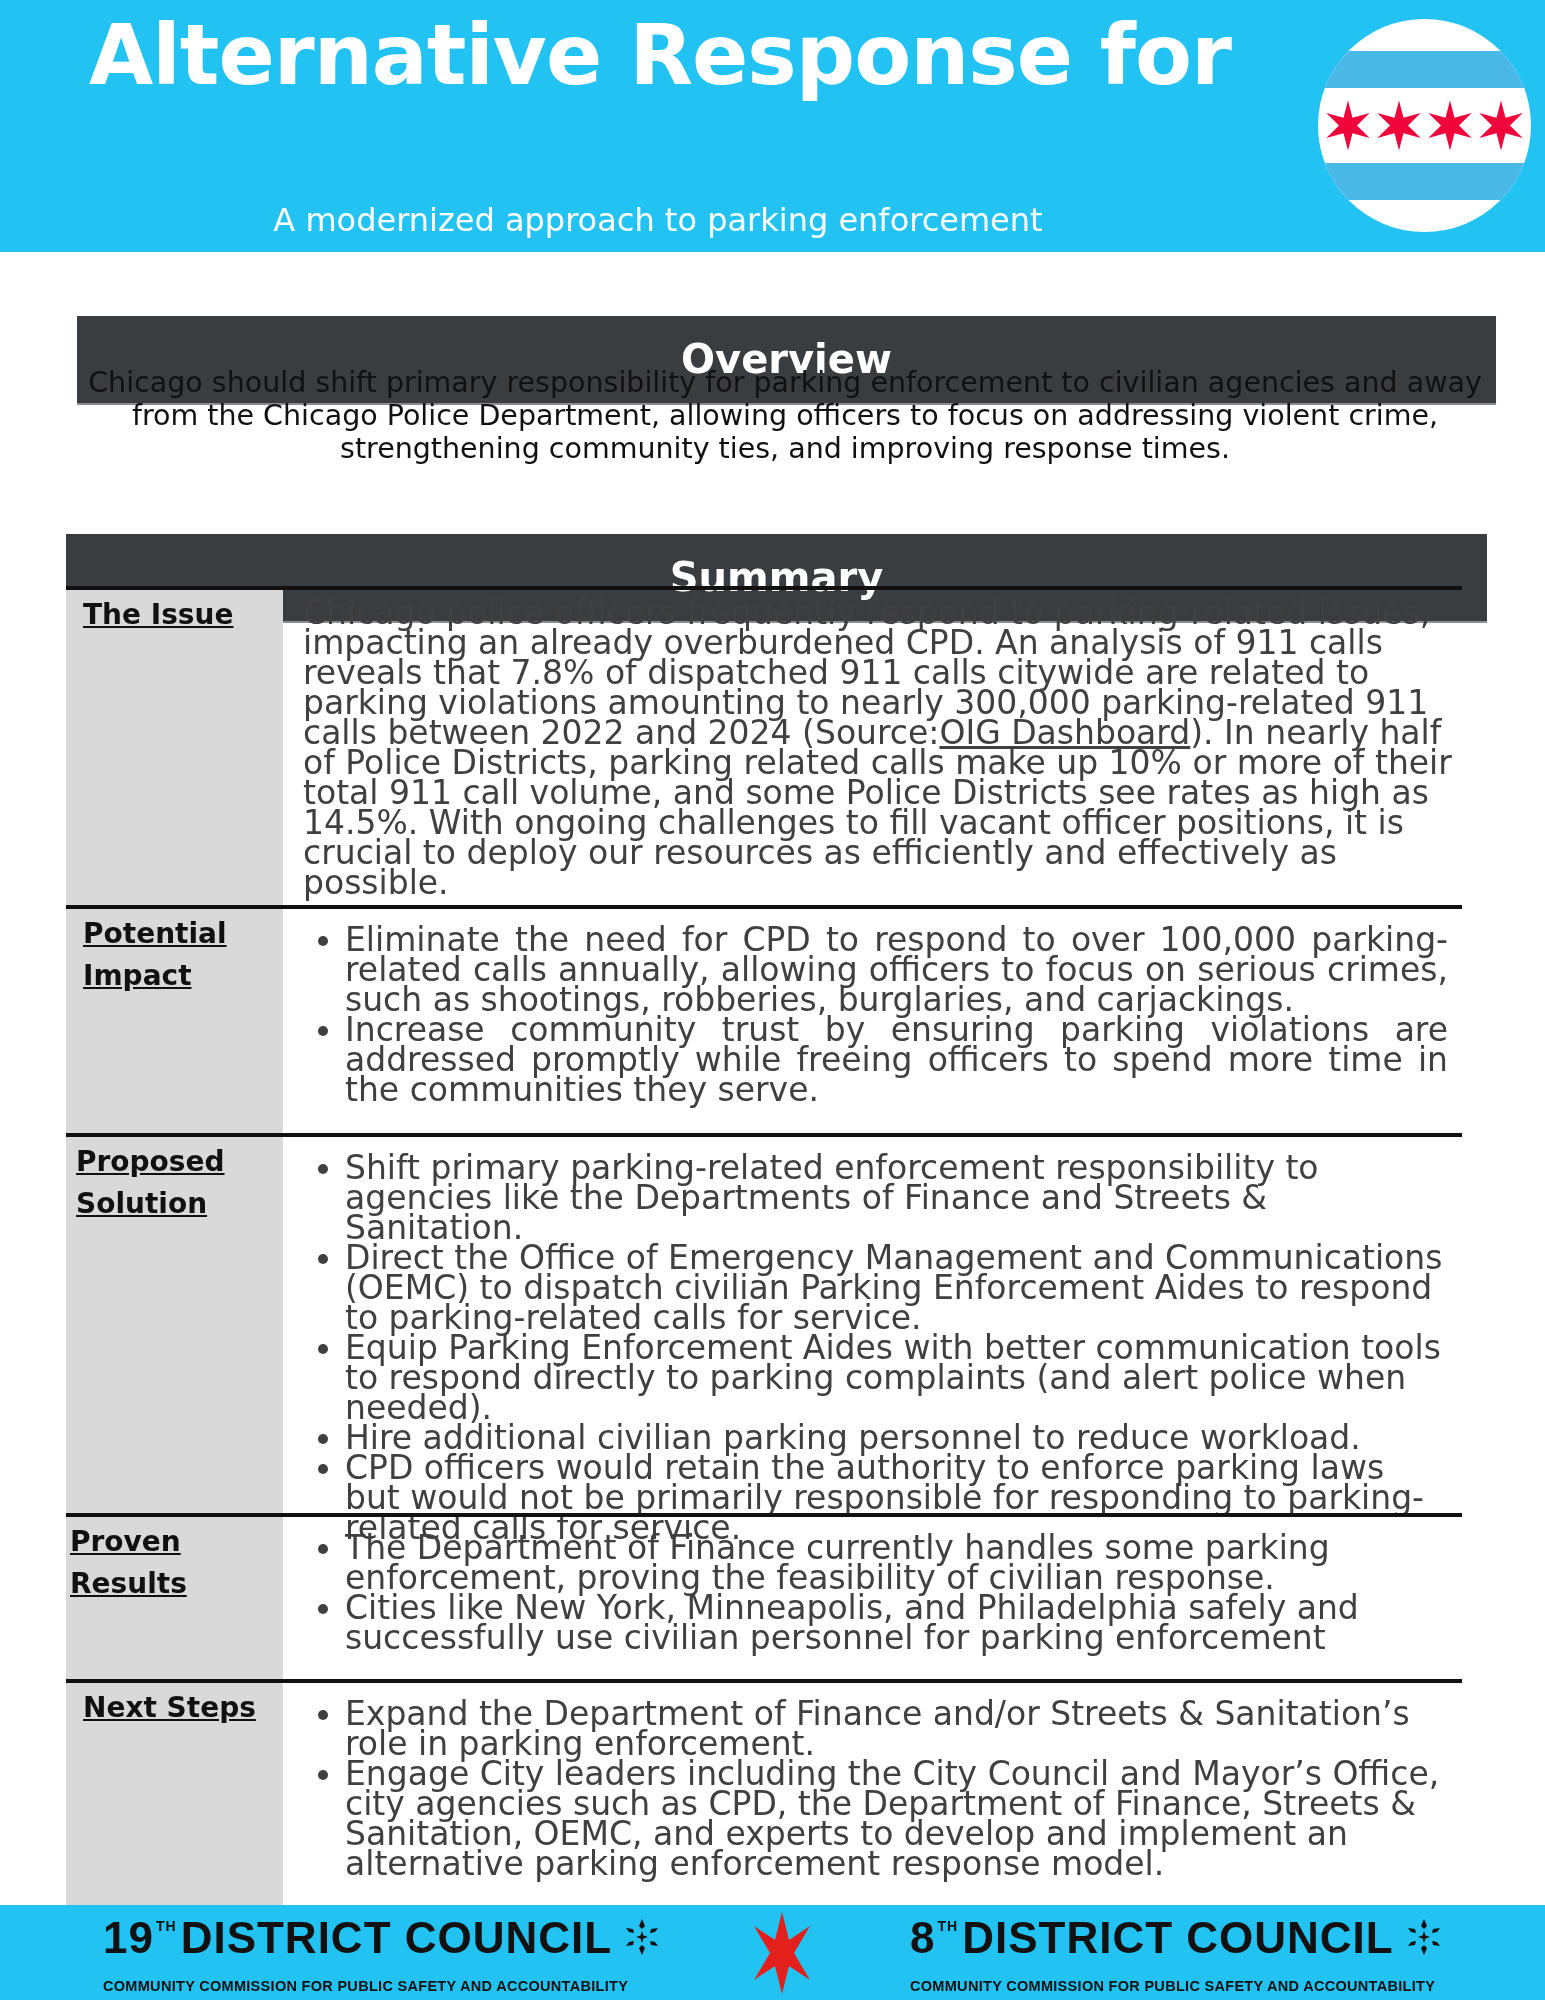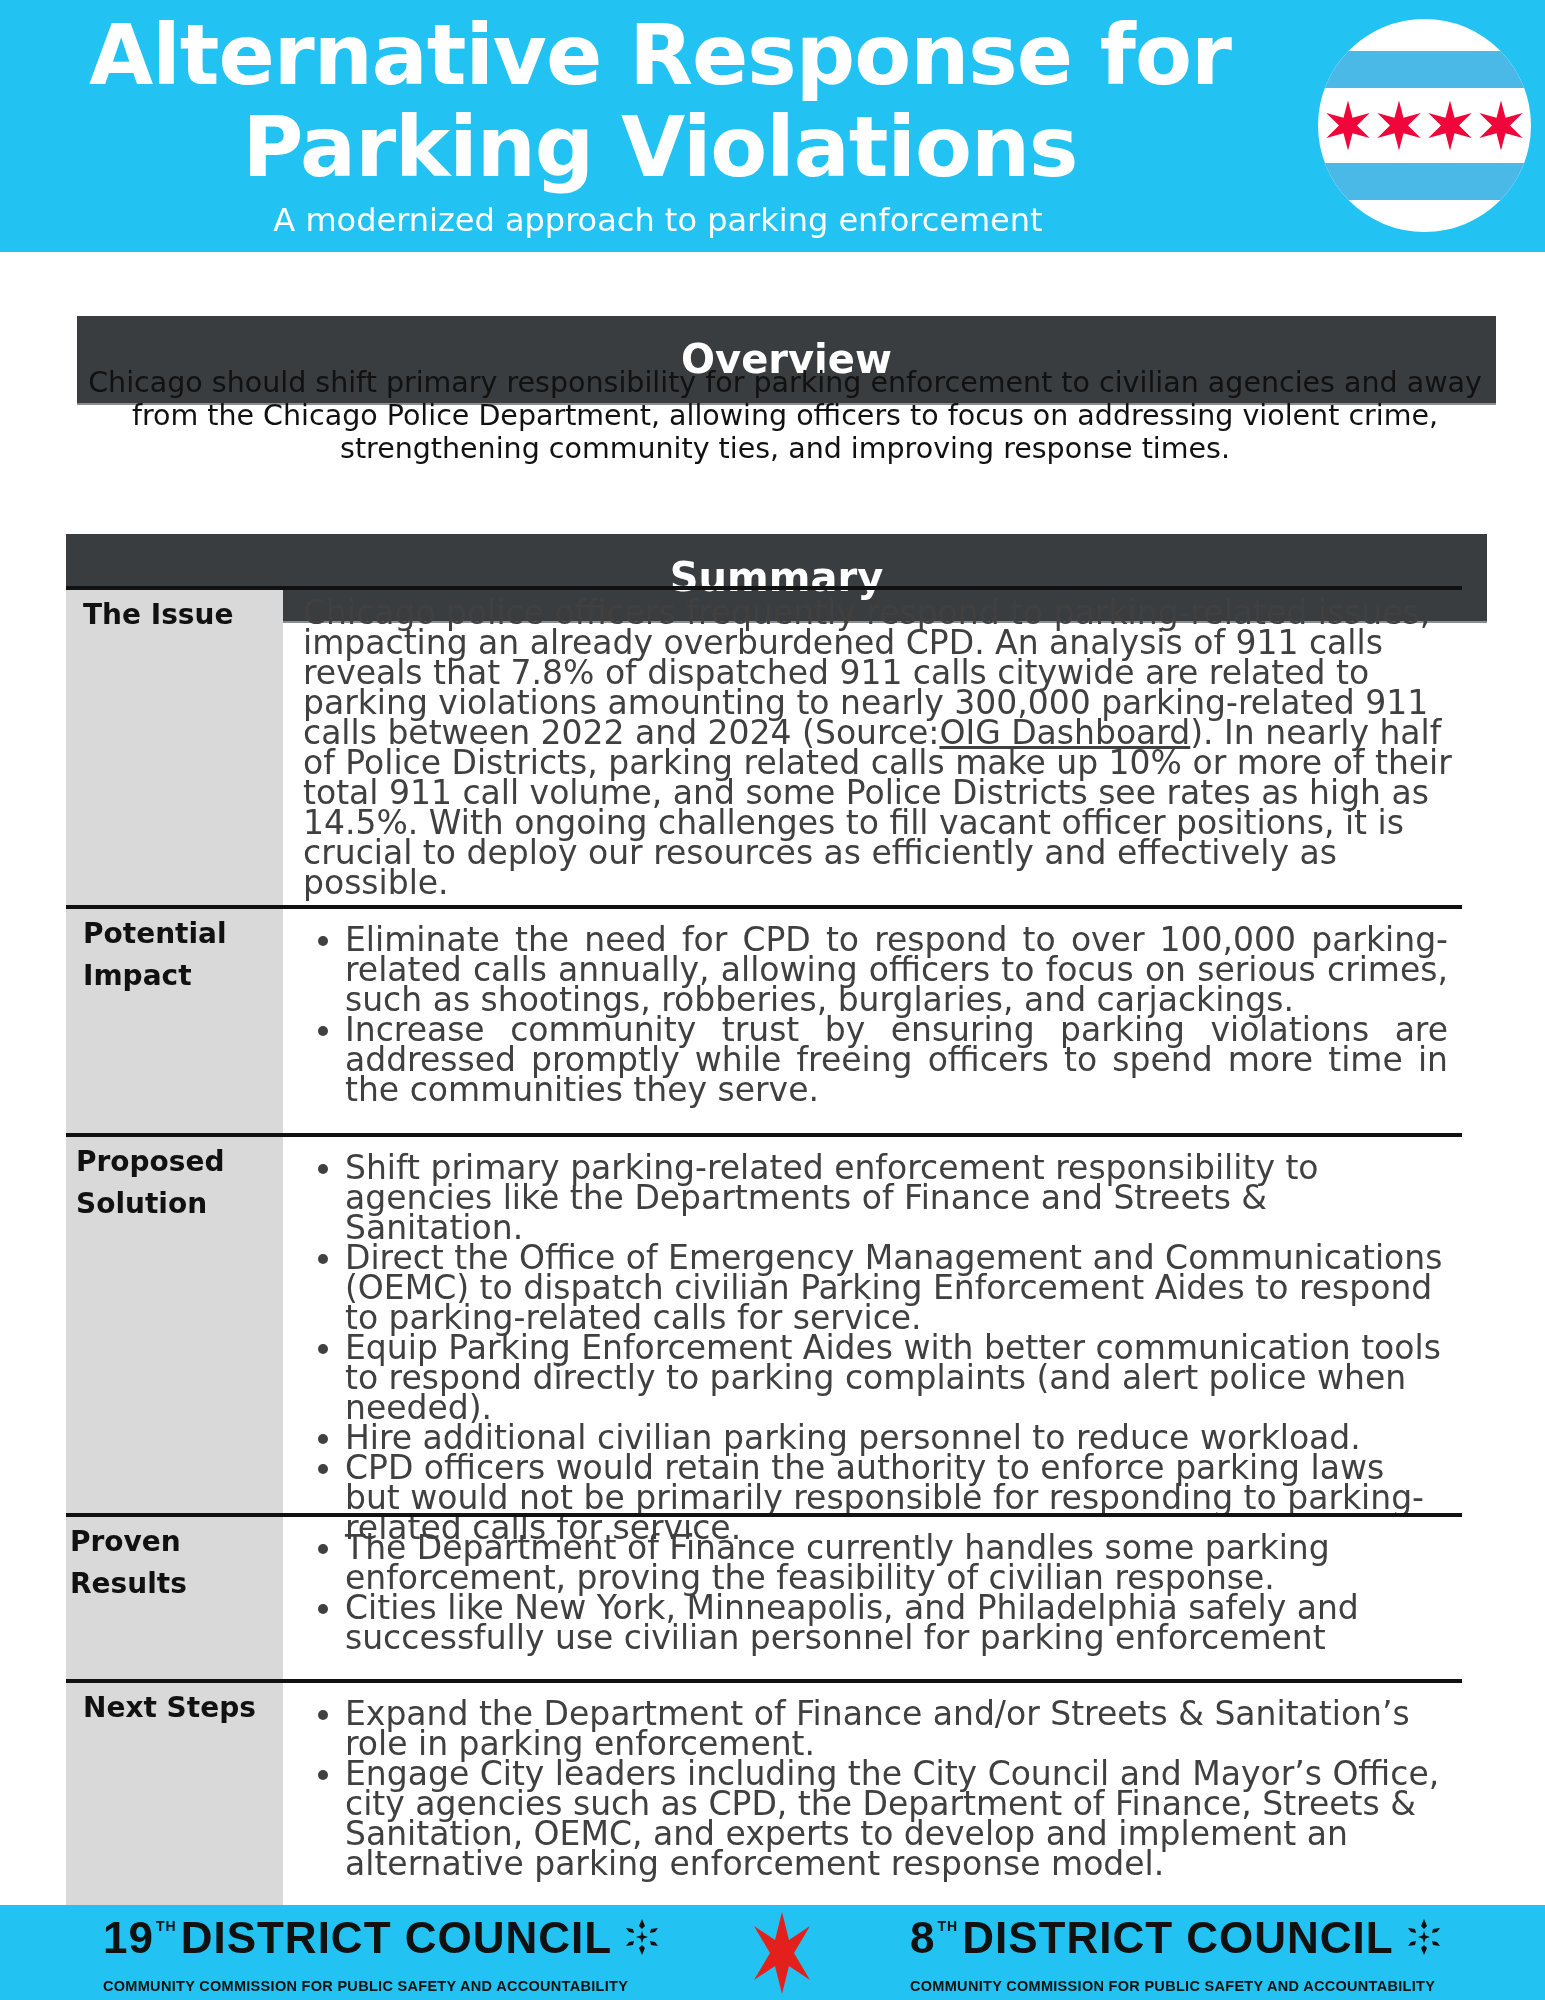--- a/index.html
+++ b/index.html
@@ -35,21 +35,21 @@
   }
   .table {
     position: absolute; left: 66px; top: 586px; width: 1396px;
   }
   .row {
     position: relative; display: flex; border-top: 4px solid #111;
   }
   .row.last { border-bottom: 4px solid #111; }
   .label-cell {
     width: 217px; flex: 0 0 217px; background: #d9d9d9; font-weight: bold;
-    font-size: 28px; line-height: 42px; padding: 4px 0 0 0; box-sizing: border-box;
+    font-size: 28px; line-height: 42px; padding: 4px 0 0 0; box-sizing: border-box; text-decoration: underline;
   }
   .label-cell span { display: block; }
   .content-cell {
     flex: 1; font-size: 33px; line-height: 30px; padding: 8px 6px 4px 20px;
     box-sizing: border-box; color: #404040;
   }
   .content-cell ul { margin: 8px; padding: 0 0 0 34px; }
   .content-cell li { margin: 0; padding: 0; }
   .justify li { text-align: justify; }
   .link { text-decoration: underline; }
@@ -67,21 +67,20 @@
   .council-right { left: 910px; }
   .badge { display: inline-block; width: 40px; height: 40px; margin-left: 10px; margin-top: 4px; }
   .footer-star { position: absolute; left: 752px; top: 5px; width: 60px; height: 86px; }
 </style>
 </head>
 <body>
 
 <div class="header">
   <div class="title">
     <div>Alternative Response for</div>
-    <div>Parking Violations</div>
   </div>
   <div class="subtitle">A modernized approach to parking enforcement</div>
   <svg class="flag" viewBox="0 0 213 213">
     <defs>
         <clipPath id="fc">
           <circle cx="106.5" cy="106.5" r="106.5"></circle>
         </clipPath>
       </defs>
     <g clip-path="url(#fc)">
       <rect x="0" y="0" width="213" height="213" fill="#ffffff"></rect>

